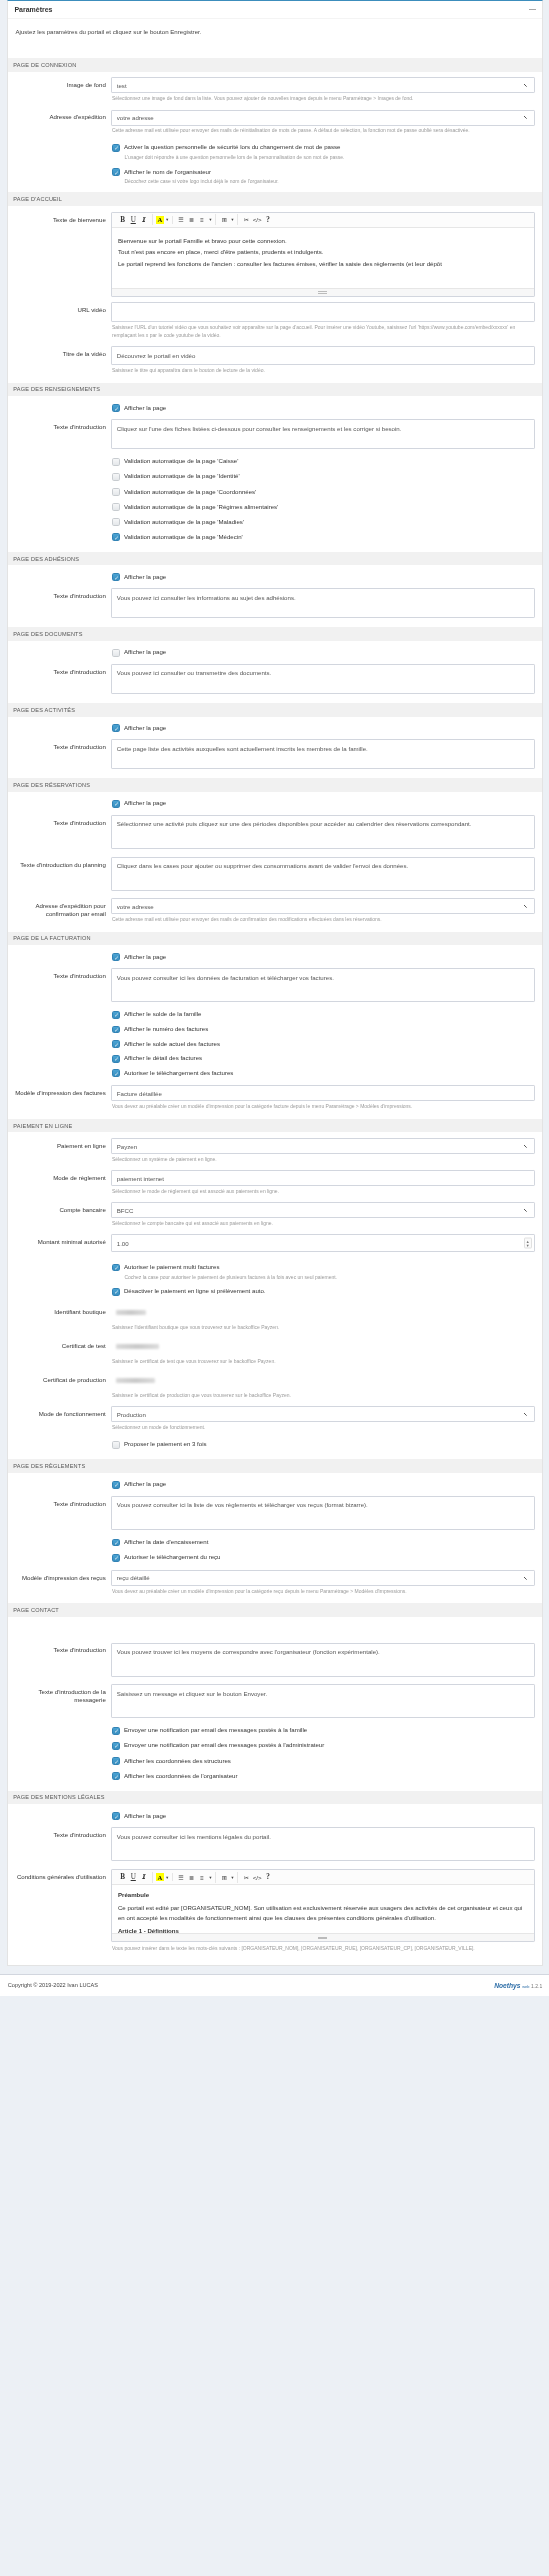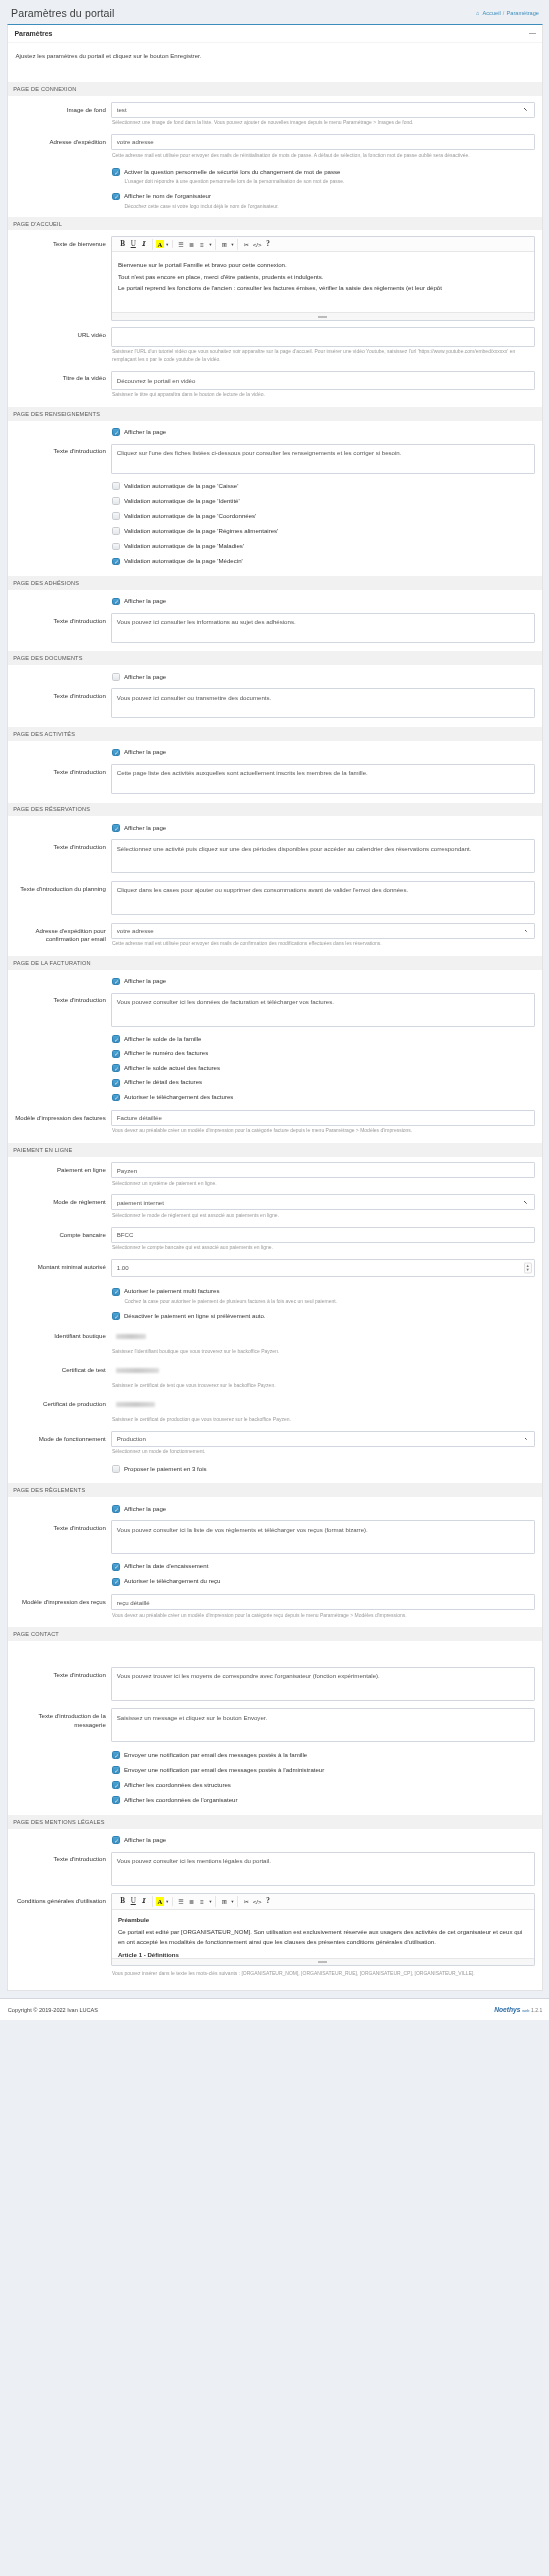--- a/index.html
+++ b/index.html
@@ -216,29 +216,20 @@
   .brand-sup { font-size: 3.9px; color:#2f6fa8; }
   .brand-ver { font-size: 5px; color:#777; }
 
   .spacer-sm { height: 4.4px; }
 </style>
 </head>
 <body>
 
 <div class="page-wrap">
 
-  <div class="content-header">
-    <h1 class="page-title">Paramètres du portail</h1>
-    <div class="breadcrumb">
-      <span class="home-icon">⌂</span>
-      <a href="#">Accueil</a>
-      <span class="sep">/</span>
-      <a href="#">Paramétrage</a>
-    </div>
-  </div>
 
   <div class="box">
     <div class="box-header">
       <span class="box-title">Paramètres</span>
       <span class="collapse-btn"></span>
     </div>
 
     <div class="box-body">
 
       <div class="intro-text">Ajustez les paramètres du portail et cliquez sur le bouton Enregistrer.</div>

